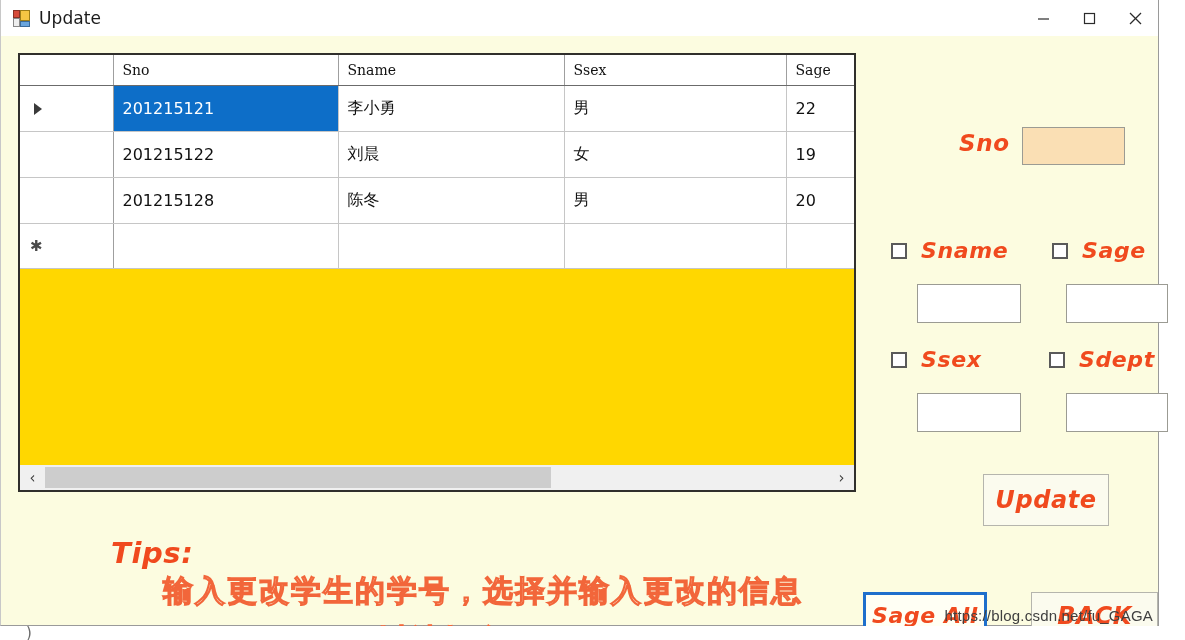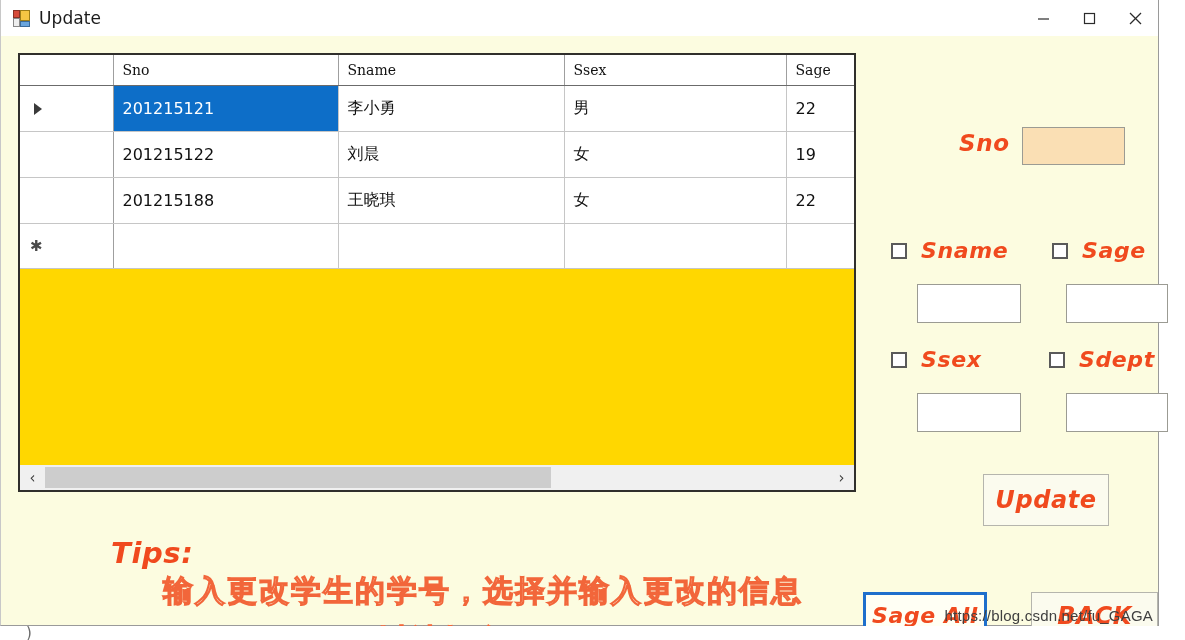--- a/index.html
+++ b/index.html
@@ -436,24 +436,24 @@
             </tr>
             <tr>
               <td class="rowsel"></td>
               <td>201215122</td>
               <td>刘晨</td>
               <td>女</td>
               <td class="c-last">19</td>
             </tr>
             <tr>
               <td class="rowsel"></td>
-              <td>201215188</td>
-              <td>王晓琪</td>
-              <td>女</td>
-              <td class="c-last">22</td>
+              <td>201215128</td>
+              <td>陈冬</td>
+              <td>男</td>
+              <td class="c-last">20</td>
             </tr>
             <tr class="newrow">
               <td class="rowsel">
                 <span class="row-star">✱</span>
               </td>
               <td></td>
               <td></td>
               <td></td>
               <td class="c-last"></td>
             </tr>

